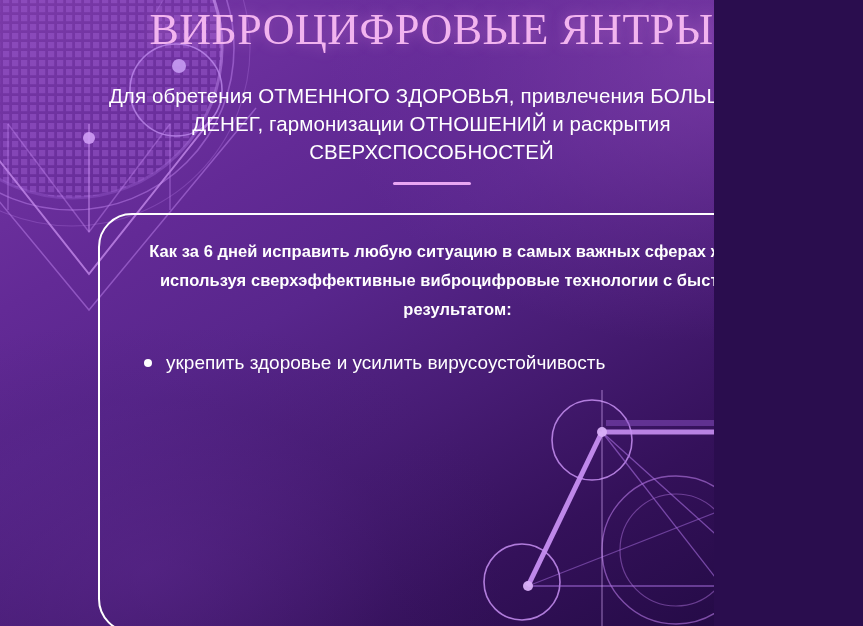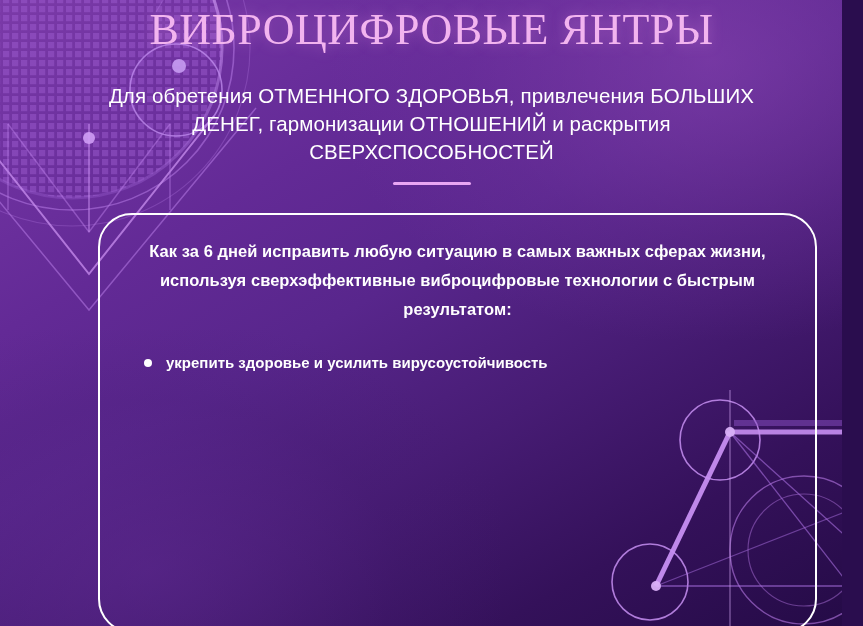--- a/index.html
+++ b/index.html
@@ -9,21 +9,21 @@
   body {
     width: 863px;
     height: 626px;
     overflow: hidden;
     font-family: "Liberation Sans", sans-serif;
     background: #2a0d4e;
   }
 
   .stage {
     position: relative;
-    width: 842px;
+    width: 714px;
     height: 626px;
     overflow: hidden;
     
     background:
       linear-gradient(150deg,
         #7b3aa8 0%,
         #6f32a0 14%,
         #632a96 30%,
         #58268c 46%,
         #471c74 64%,
@@ -126,24 +126,24 @@
 
   .bullets {
     list-style: none;
     margin: 26px 0 0;
     padding: 0 46px 0 40px;
   }
   .bullet-item {
     position: relative;
     padding-left: 26px;
     margin-bottom: 23px;
-    font-size: 15px;
+    font-size: 19px;
     line-height: 26px;
     color: #ffffff;
-    font-weight: 700;
+    font-weight: 400;
     margin-top: 6px;
   }
   .bullet-item:last-child { margin-bottom: 0; }
   .bullet-dot {
     position: absolute;
     left: 4px;
     top: 9px;
     width: 8px;
     height: 8px;
     border-radius: 50%;

